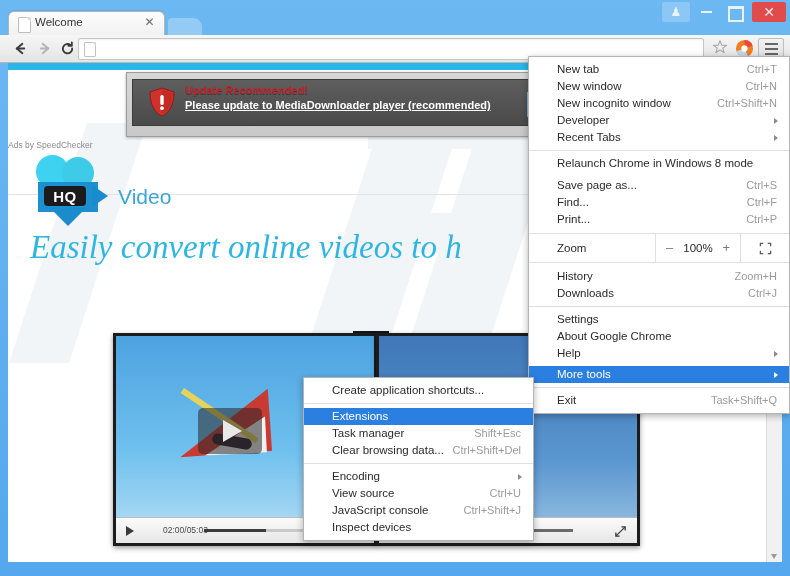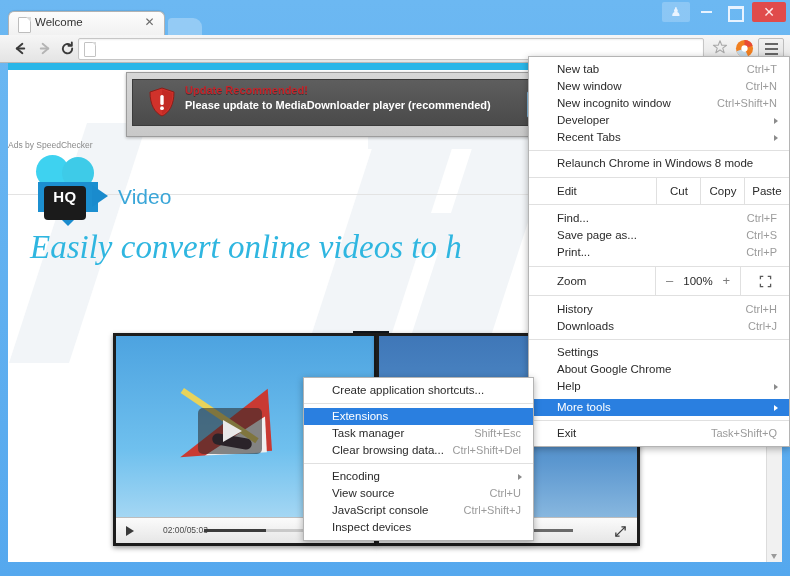--- a/index.html
+++ b/index.html
@@ -141,21 +141,21 @@
   .ad-shield{
     position:absolute;left:16px;top:7px;width:26px;height:30px;
   }
   .ad-title{
     position:absolute;left:52px;top:4px;
     font-size:11px;font-weight:bold;color:#c4242a;
     text-shadow:0 1px 0 rgba(0,0,0,.35);
   }
   .ad-sub{
     position:absolute;left:52px;top:19px;
-    font-size:11px;font-weight:bold;color:#ffffff;white-space:nowrap;
+    font-size:11px;font-weight:bold;color:#ffffff;white-space:nowrap;text-decoration:underline;
   }
   .ad-button{
     position:absolute;right:-2px;top:11px;width:14px;height:25px;
     background:linear-gradient(#d7ecf9,#a7d4ef);
     border:1px solid #7fb4d8;border-radius:2px;
   }
   .ad-credit{
     position:absolute;left:0px;top:77px;font-size:8.5px;color:#8a8a8a;
   }
 
@@ -173,21 +173,21 @@
     position:absolute;left:62px;top:31px;width:0;height:0;
     border-style:solid;border-width:11px 0 11px 16px;
     border-color:transparent transparent transparent #1a8bcd;
   }
   .cam-foot{
     position:absolute;left:20px;top:54px;width:0;height:0;
     border-style:solid;border-width:18px 18px 0 18px;
     border-color:#1a8bcd transparent transparent transparent;
   }
   .cam-hq{
-    position:absolute;left:14px;top:32px;width:42px;height:34px;
+    position:absolute;left:14px;top:32px;width:42px;height:20px;
     background:#1b1b1b;border-radius:4px;
     color:#fff;font-size:15px;font-weight:bold;line-height:22px;text-align:center;
     letter-spacing:.5px;
   }
   .logo-text{
     position:absolute;left:88px;top:31px;
     font-size:21px;color:#3aa6d8;
   }
   .headline{
     position:absolute;left:22px;top:166px;
@@ -528,35 +528,29 @@
       <span>Recent Tabs</span>
       <span class="arrow"></span>
     </div>
 
     <div class="msep"></div>
 
     <div class="mi">
       <span>Relaunch Chrome in Windows 8 mode</span>
     </div>
 
-    <div class="editrow" style="margin-top:5px;">
-      <span class="lbl">Edit</span>
-      <span class="editcell ec-cut">Cut</span>
-      <span class="editcell ec-copy">Copy</span>
-      <span class="editcell ec-paste">Paste</span>
-    </div>
 
     <div style="height:5px;"></div>
+    <div class="mi">
+      <span>Save page as...</span>
+      <span class="accel">Ctrl+S</span>
+    </div>
     <div class="mi">
       <span>Find...</span>
       <span class="accel">Ctrl+F</span>
-    </div>
-    <div class="mi">
-      <span>Save page as...</span>
-      <span class="accel">Ctrl+S</span>
     </div>
     <div class="mi">
       <span>Print...</span>
       <span class="accel">Ctrl+P</span>
     </div>
 
     <div class="zoomrow" style="margin-top:5px;">
       <span class="lbl">Zoom</span>
       <span class="zoom-grp">
         <span class="zoom-minus">–</span>
@@ -569,21 +563,21 @@
           <path d="M9.4 1.5 L12.5 1.5 L12.5 4.6" stroke="#5a5a5a" stroke-width="1.4" fill="none"></path>
           <path d="M12.5 9.4 L12.5 12.5 L9.4 12.5" stroke="#5a5a5a" stroke-width="1.4" fill="none"></path>
           <path d="M4.6 12.5 L1.5 12.5 L1.5 9.4" stroke="#5a5a5a" stroke-width="1.4" fill="none"></path>
         </svg>
       </span>
     </div>
 
     <div style="height:5px;"></div>
     <div class="mi">
       <span>History</span>
-      <span class="accel">Ctrl+H</span>
+      <span class="accel">Zoom+H</span>
     </div>
     <div class="mi">
       <span>Downloads</span>
       <span class="accel">Ctrl+J</span>
     </div>
 
     <div class="msep"></div>
 
     <div class="mi">
       <span>Settings</span>

